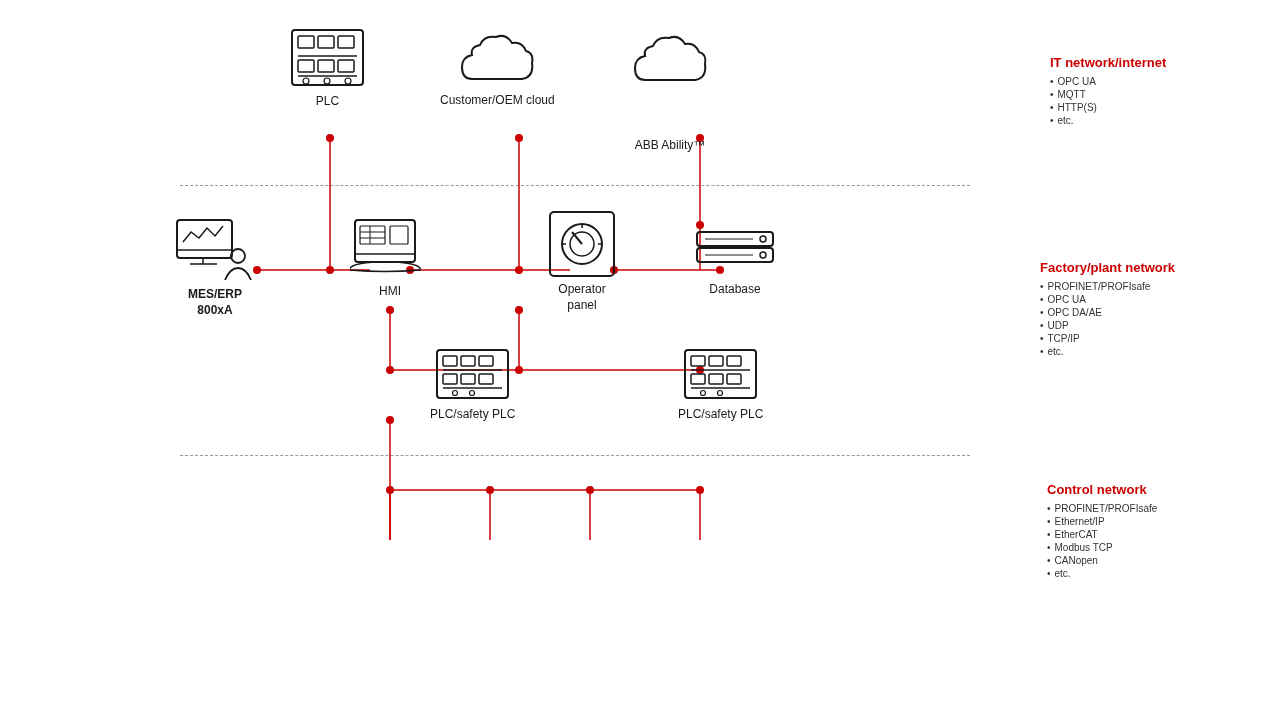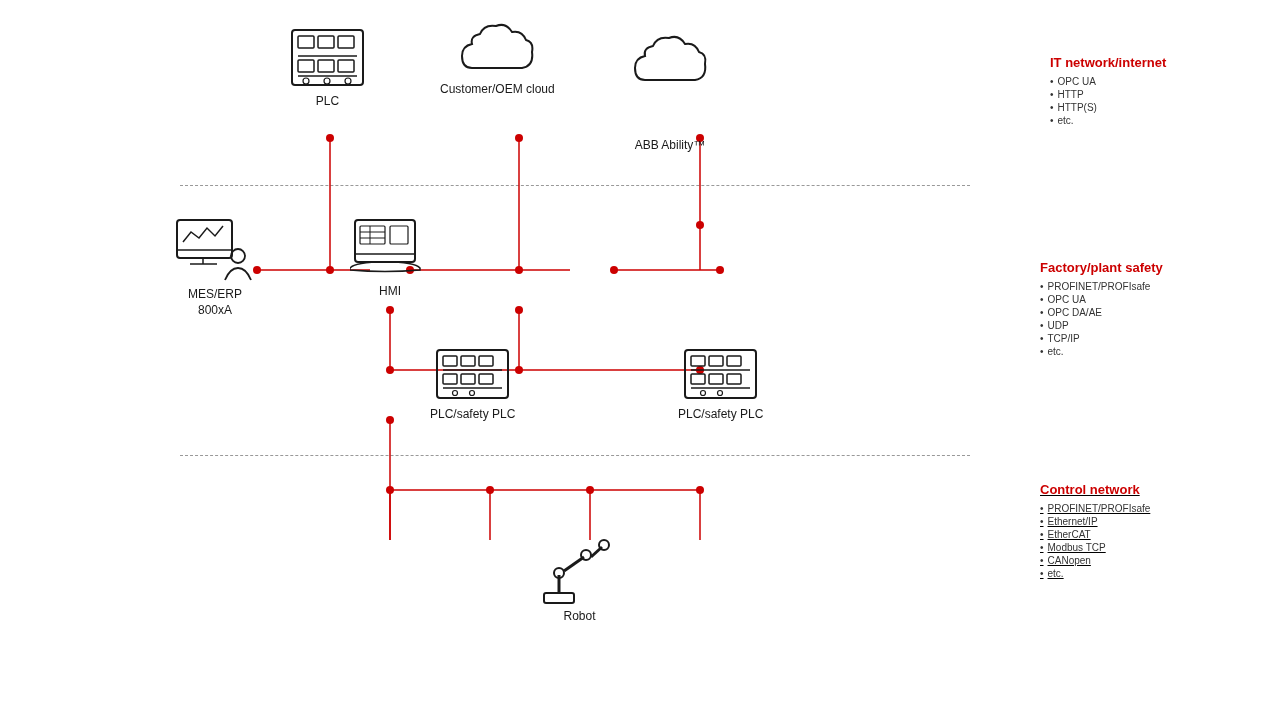--- a/index.html
+++ b/index.html
@@ -166,39 +166,39 @@
         <rect x="48" y="32" width="16" height="12" rx="1" fill="none" stroke="#1a1a1a" stroke-width="1.5"></rect>
         <line x1="8" y1="48" x2="67" y2="48" stroke="#1a1a1a" stroke-width="1.5"></line>
         <circle cx="16" cy="53" r="3" fill="none" stroke="#1a1a1a" stroke-width="1.2"></circle>
         <circle cx="37" cy="53" r="3" fill="none" stroke="#1a1a1a" stroke-width="1.2"></circle>
         <circle cx="58" cy="53" r="3" fill="none" stroke="#1a1a1a" stroke-width="1.2"></circle>
       </svg>
     </div>
     <div class="node-label">PLC</div>
   </div>
 
-  <div class="node" style="left: 440px; top: 16px;">
+  <div class="node" style="left: 440px; top: 27px;">
     <div class="node-icon">
       <svg width="90" height="62" viewBox="0 0 90 62">
         <path d="M20,52 Q10,52 10,40 Q10,30 20,28 Q18,20 28,18 Q32,8 44,10 Q54,6 60,16 Q70,14 74,24 Q82,26 80,36 Q82,50 70,52 Z" fill="none" stroke="#1a1a1a" stroke-width="2"></path>
       </svg>
     </div>
     <div class="node-label">Customer/OEM cloud</div>
   </div>
 
   <div class="node" style="left: 630px; top: 28px; gap: 48px;">
     <div class="node-icon">
       <svg width="80" height="62" viewBox="0 0 80 62">
         <path d="M15,52 Q5,52 5,40 Q5,30 15,28 Q13,20 23,18 Q27,8 39,10 Q49,6 55,16 Q65,14 69,24 Q77,26 75,36 Q77,50 65,52 Z" fill="none" stroke="#1a1a1a" stroke-width="2"></path>
       </svg>
     </div>
     <div class="node-label">ABB Ability™</div>
   </div>
 
-  <div class="node" style="left: 175px; top: 218px;">
+  <div class="node" style="left: 175px; top: 218px; font-weight: bold;">
     <div class="node-icon">
       <svg width="80" height="65" viewBox="0 0 80 65">
 
         <rect x="2" y="2" width="55" height="38" rx="3" fill="none" stroke="#1a1a1a" stroke-width="2"></rect>
         <line x1="2" y1="32" x2="57" y2="32" stroke="#1a1a1a" stroke-width="1.5"></line>
         <line x1="28" y1="40" x2="28" y2="46" stroke="#1a1a1a" stroke-width="1.5"></line>
         <line x1="15" y1="46" x2="42" y2="46" stroke="#1a1a1a" stroke-width="1.5"></line>
 
         <polyline points="8,24 16,14 24,20 32,10 40,18 48,8" fill="none" stroke="#1a1a1a" stroke-width="1.5"></polyline>
 
@@ -221,21 +221,51 @@
         <line x1="10" y1="20" x2="35" y2="20" stroke="#1a1a1a" stroke-width="1"></line>
         <line x1="20" y1="8" x2="20" y2="26" stroke="#1a1a1a" stroke-width="1"></line>
         <rect x="40" y="8" width="18" height="18" rx="1" fill="none" stroke="#1a1a1a" stroke-width="1.2"></rect>
 
         <path d="M0,50 Q5,44 35,44 Q65,44 70,50 L70,52 Q35,55 0,52 Z" fill="none" stroke="#1a1a1a" stroke-width="1.5"></path>
       </svg>
     </div>
     <div class="node-label">HMI</div>
   </div>
 
-
+  <div class="node" style="left: 548px; top: 210px;">
+    <div class="node-icon">
+      <svg width="68" height="68" viewBox="0 0 68 68">
+        <rect x="2" y="2" width="64" height="64" rx="4" fill="none" stroke="#1a1a1a" stroke-width="2"></rect>
+        <circle cx="34" cy="34" r="20" fill="none" stroke="#1a1a1a" stroke-width="2"></circle>
+        <circle cx="34" cy="34" r="12" fill="none" stroke="#1a1a1a" stroke-width="1.5"></circle>
+
+        <line x1="34" y1="34" x2="24" y2="22" stroke="#1a1a1a" stroke-width="2"></line>
+
+        <line x1="34" y1="14" x2="34" y2="18" stroke="#1a1a1a" stroke-width="1.5"></line>
+        <line x1="54" y1="34" x2="50" y2="34" stroke="#1a1a1a" stroke-width="1.5"></line>
+        <line x1="14" y1="34" x2="18" y2="34" stroke="#1a1a1a" stroke-width="1.5"></line>
+      </svg>
+    </div>
+    <div class="node-label">Operator<br>panel</div>
+  </div>
+
+  <div class="node" style="left: 695px; top: 230px;">
+    <div class="node-icon">
+      <svg width="80" height="48" viewBox="0 0 80 48">
+
+        <rect x="2" y="2" width="76" height="14" rx="3" fill="none" stroke="#1a1a1a" stroke-width="2"></rect>
+        <rect x="2" y="18" width="76" height="14" rx="3" fill="none" stroke="#1a1a1a" stroke-width="2"></rect>
+        <circle cx="68" cy="9" r="3" fill="none" stroke="#1a1a1a" stroke-width="1.5"></circle>
+        <circle cx="68" cy="25" r="3" fill="none" stroke="#1a1a1a" stroke-width="1.5"></circle>
+        <line x1="10" y1="9" x2="58" y2="9" stroke="#1a1a1a" stroke-width="1.2"></line>
+        <line x1="10" y1="25" x2="58" y2="25" stroke="#1a1a1a" stroke-width="1.2"></line>
+      </svg>
+    </div>
+    <div class="node-label">Database</div>
+  </div>
 
   <div class="node" style="left: 430px; top: 348px;">
     <div class="node-icon">
       <svg width="75" height="55" viewBox="0 0 75 55">
         <rect x="2" y="2" width="71" height="48" rx="3" fill="none" stroke="#1a1a1a" stroke-width="2"></rect>
         <rect x="8" y="8" width="14" height="10" rx="1" fill="none" stroke="#1a1a1a" stroke-width="1.5"></rect>
         <rect x="26" y="8" width="14" height="10" rx="1" fill="none" stroke="#1a1a1a" stroke-width="1.5"></rect>
         <rect x="44" y="8" width="14" height="10" rx="1" fill="none" stroke="#1a1a1a" stroke-width="1.5"></rect>
         <line x1="8" y1="22" x2="67" y2="22" stroke="#1a1a1a" stroke-width="1.5"></line>
         <rect x="8" y="26" width="14" height="10" rx="1" fill="none" stroke="#1a1a1a" stroke-width="1.5"></rect>
@@ -263,61 +293,41 @@
         <line x1="8" y1="40" x2="67" y2="40" stroke="#1a1a1a" stroke-width="1.5"></line>
         <circle cx="20" cy="45" r="2.5" fill="none" stroke="#1a1a1a" stroke-width="1.2"></circle>
         <circle cx="37" cy="45" r="2.5" fill="none" stroke="#1a1a1a" stroke-width="1.2"></circle>
       </svg>
     </div>
     <div class="node-label">PLC/safety PLC</div>
   </div>
 
 
 
-  <div class="node" style="left: 542px; top: 535px;">
-    <div class="node-icon">
-      <svg width="75" height="70" viewBox="0 0 75 70">
-
-        <rect x="2" y="58" width="30" height="10" rx="2" fill="none" stroke="#1a1a1a" stroke-width="2"></rect>
-
-        <line x1="17" y1="58" x2="17" y2="40" stroke="#1a1a1a" stroke-width="3"></line>
-
-        <circle cx="17" cy="38" r="5" fill="none" stroke="#1a1a1a" stroke-width="2"></circle>
-
-        <line x1="22" y1="36" x2="42" y2="22" stroke="#1a1a1a" stroke-width="3"></line>
-
-        <circle cx="44" cy="20" r="5" fill="none" stroke="#1a1a1a" stroke-width="2"></circle>
-
-        <line x1="49" y1="22" x2="60" y2="12" stroke="#1a1a1a" stroke-width="3"></line>
-        <circle cx="62" cy="10" r="5" fill="none" stroke="#1a1a1a" stroke-width="2"></circle>
-      </svg>
-    </div>
-    <div class="node-label">Robot</div>
-  </div>
 
 
   <div class="legend" style="top: 55px; right: 30px; width: 200px;">
     <div class="legend-title">IT network/internet</div>
     <div class="legend-item">OPC UA</div>
-    <div class="legend-item">HTTP</div>
+    <div class="legend-item">MQTT</div>
     <div class="legend-item">HTTP(S)</div>
     <div class="legend-item">etc.</div>
   </div>
 
   <div class="legend" style="top: 260px; right: 30px; width: 210px;">
-    <div class="legend-title">Factory/plant safety</div>
+    <div class="legend-title">Factory/plant network</div>
     <div class="legend-item">PROFINET/PROFIsafe</div>
     <div class="legend-item">OPC UA</div>
     <div class="legend-item">OPC DA/AE</div>
     <div class="legend-item">UDP</div>
     <div class="legend-item">TCP/IP</div>
     <div class="legend-item">etc.</div>
   </div>
 
-  <div class="legend" style="top: 482px; right: 30px; width: 210px; text-decoration: underline;">
+  <div class="legend" style="top: 482px; right: 23px; width: 210px;">
     <div class="legend-title">Control network</div>
     <div class="legend-item">PROFINET/PROFIsafe</div>
     <div class="legend-item">Ethernet/IP</div>
     <div class="legend-item">EtherCAT</div>
     <div class="legend-item">Modbus TCP</div>
     <div class="legend-item">CANopen</div>
     <div class="legend-item">etc.</div>
   </div>
 
 </div>

